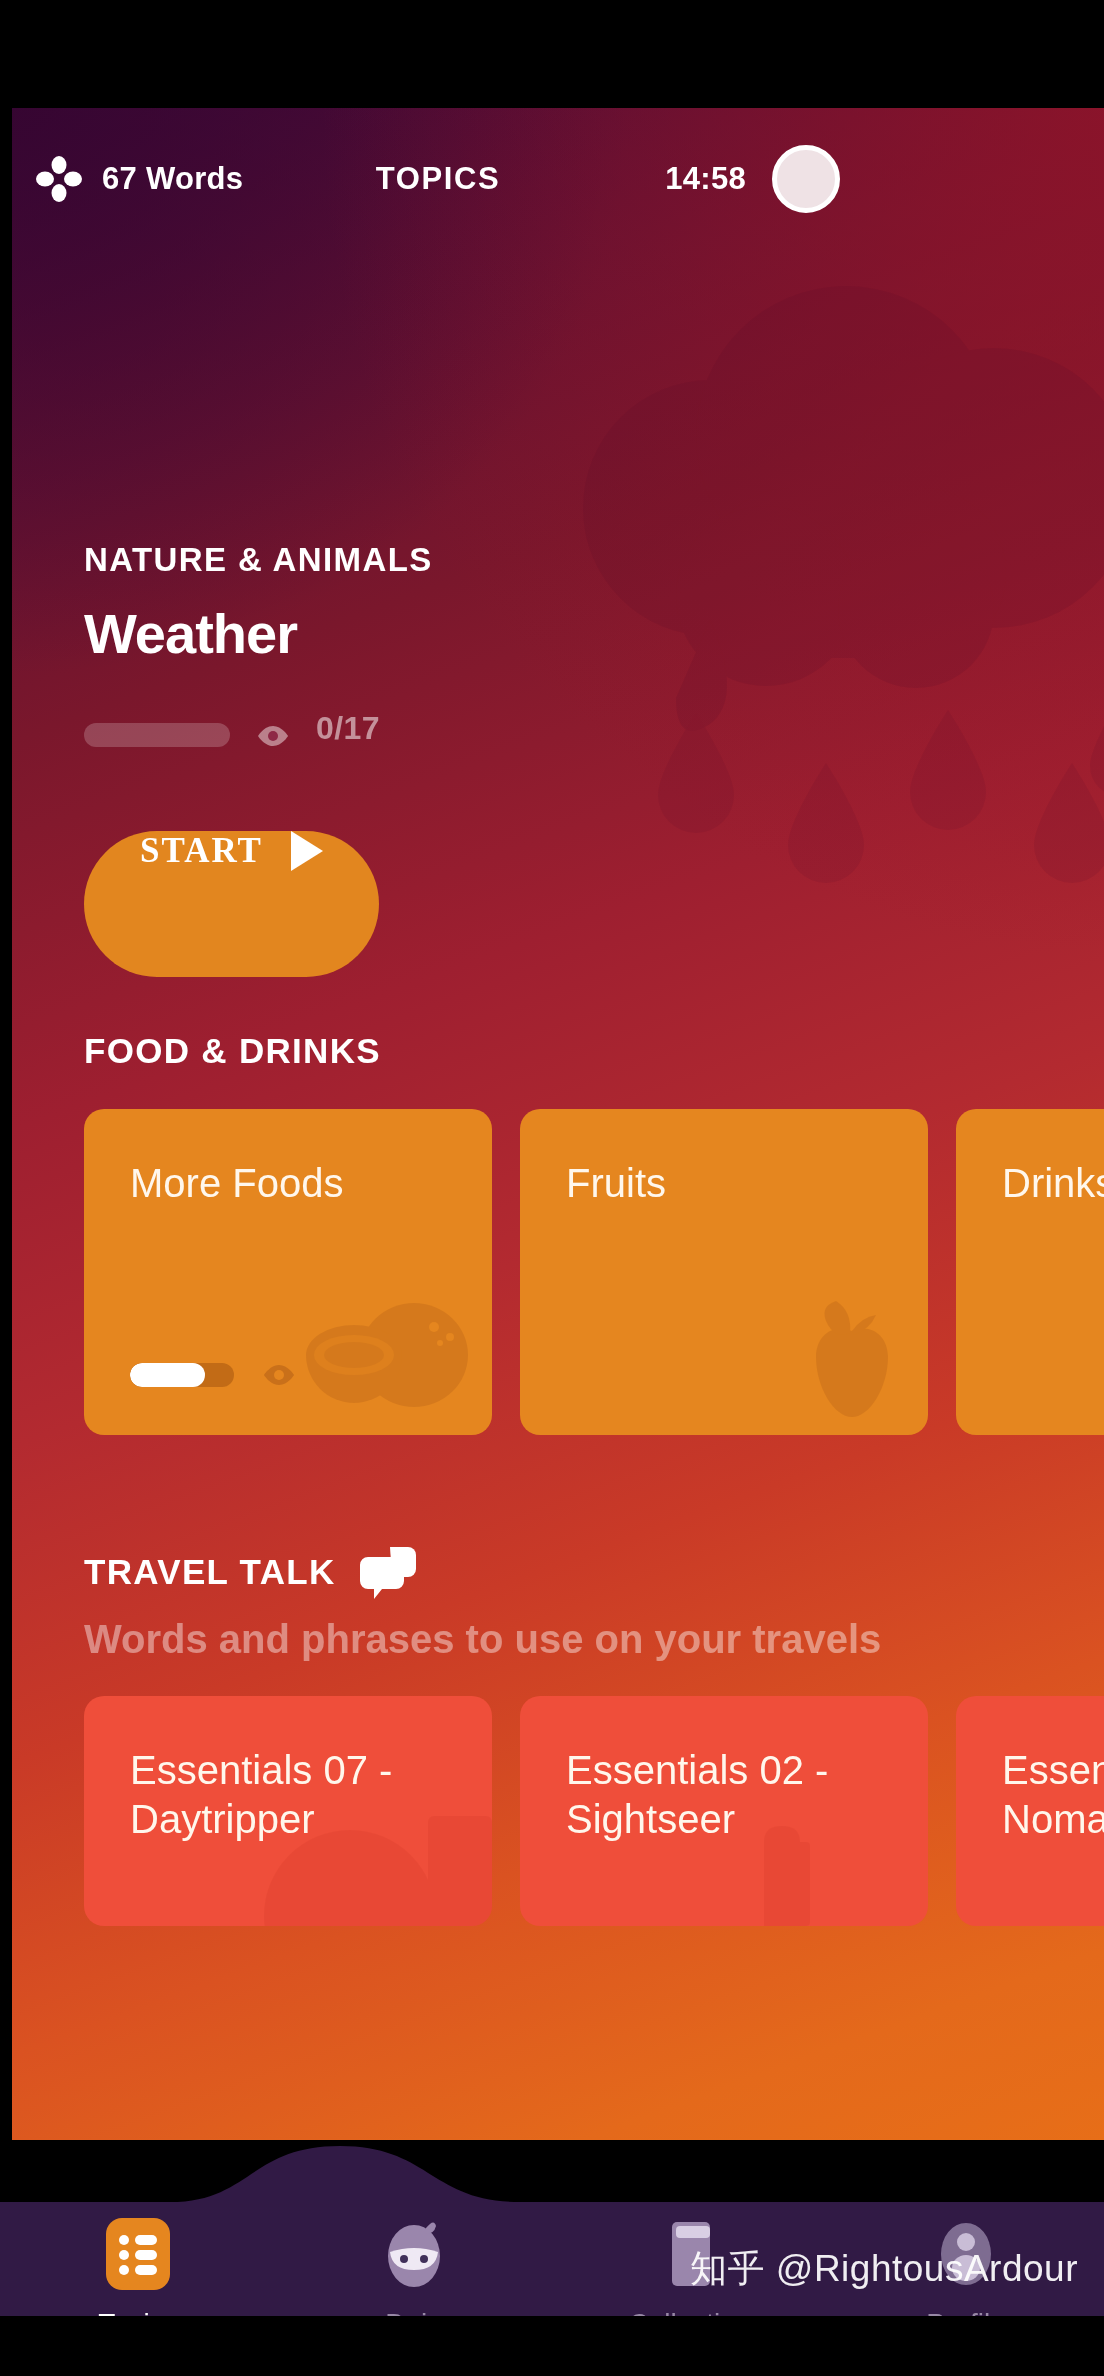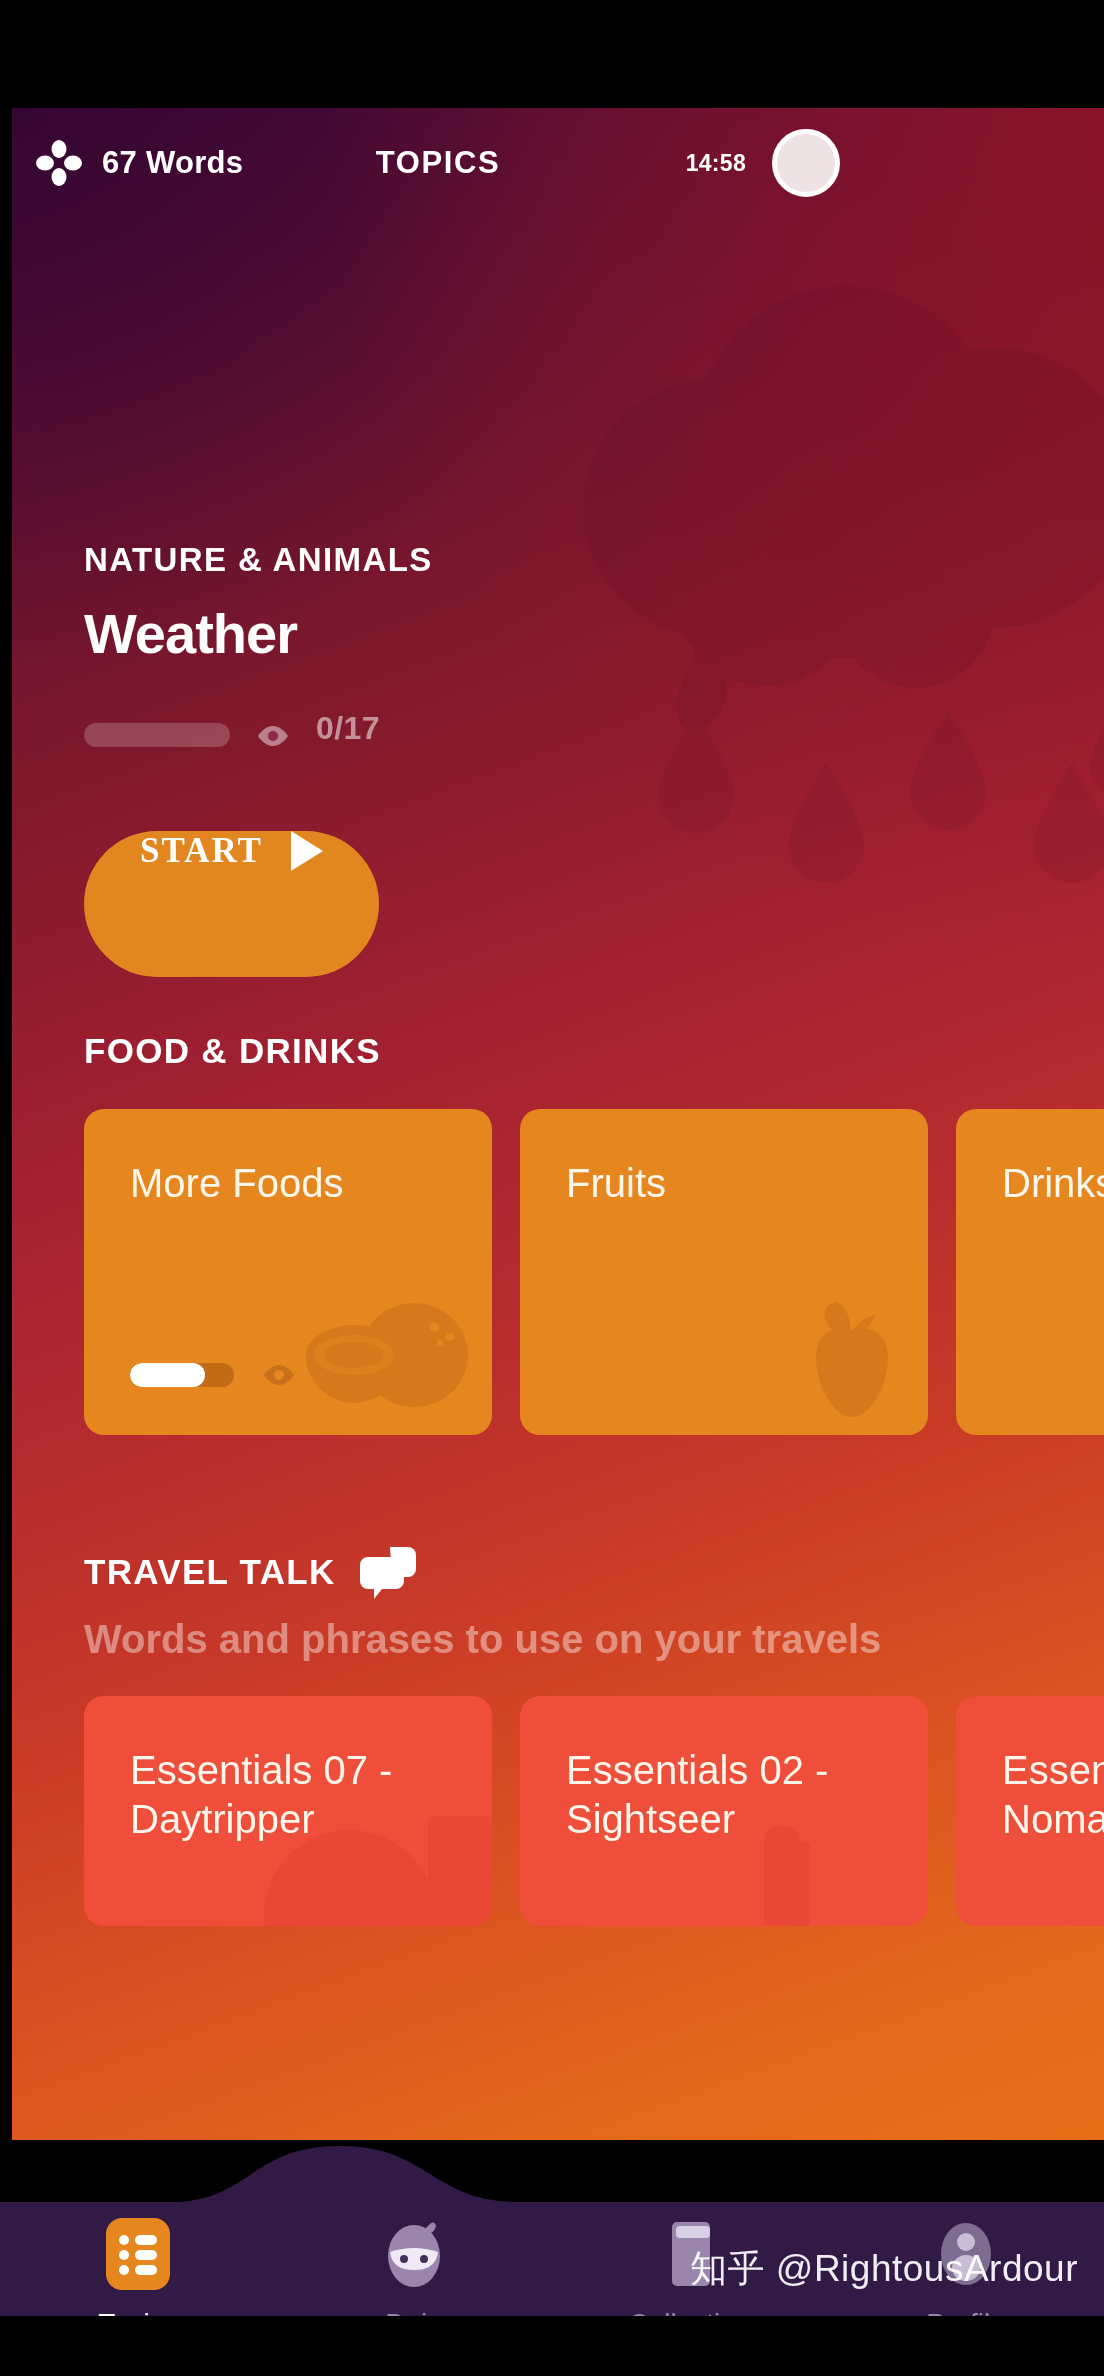--- a/index.html
+++ b/index.html
@@ -70,21 +70,21 @@
     height: 640px;
     opacity: 0.30;
     pointer-events: none;
     z-index: 1;
   }
   .weather-art svg { display: block; width: 100%; height: 100%; }
 
   
   .appbar {
     position: absolute;
-    top: 108px; left: 0;
+    top: 124px; left: 0;
     width: 876px;
     height: 110px;
     display: flex;
     align-items: center;
     z-index: 25;
     padding: 0 36px;
   }
   .appbar-left {
     display: flex;
     align-items: center;
@@ -109,21 +109,21 @@
   }
   .appbar-right {
     width: 360px;
     display: flex;
     align-items: center;
     justify-content: flex-end;
     gap: 26px;
   }
   .clock {
     color: #ffffff;
-    font-size: 23px;
+    font-size: 31px;
     font-weight: 700;
     letter-spacing: 0.3px;
   }
   .avatar-ring {
     width: 68px; height: 68px;
     border-radius: 50%;
     border: 5px solid #ffffff;
     background: rgba(255,255,255,0.88);
     flex: none;
   }

